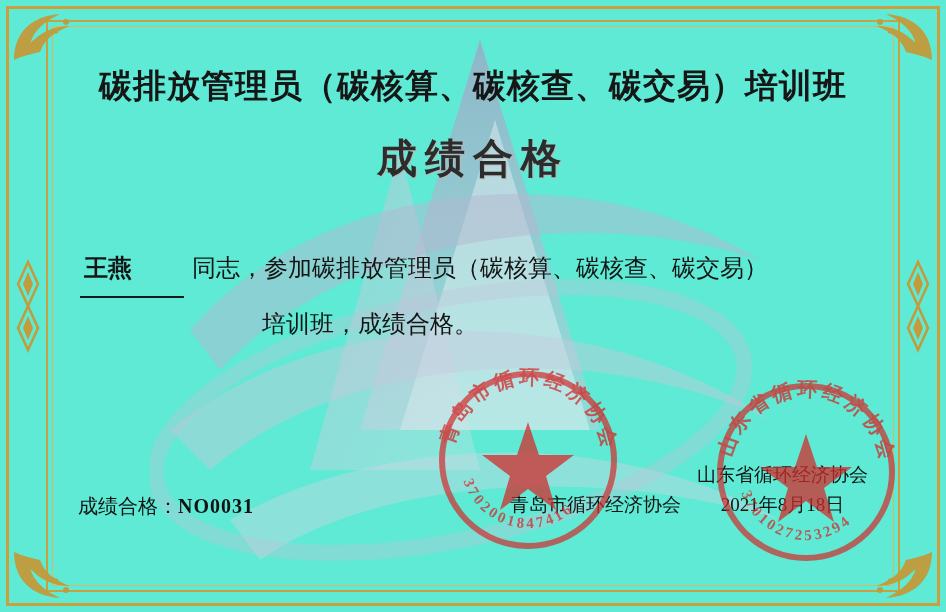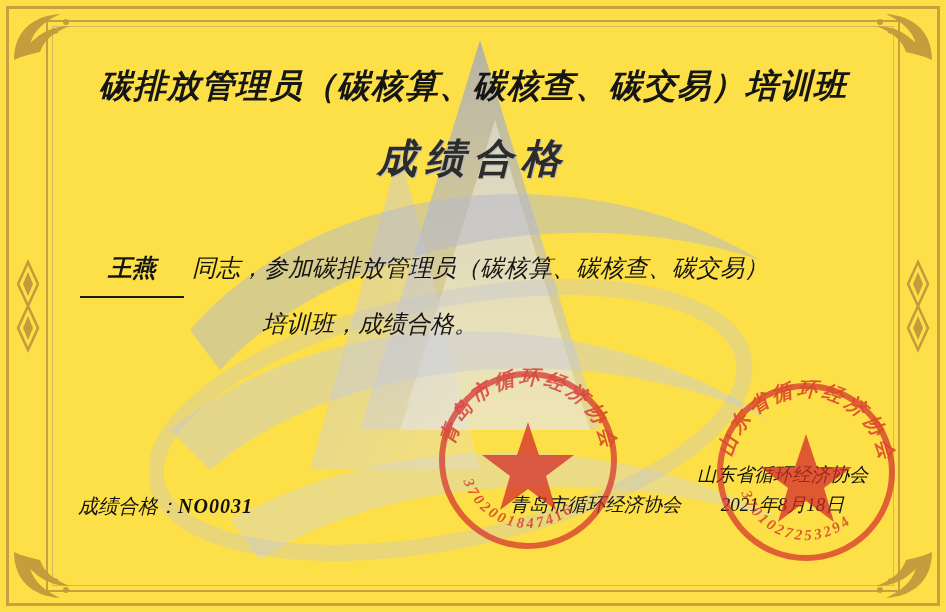--- a/index.html
+++ b/index.html
@@ -8,22 +8,21 @@
     background: #ffffff;
   }
   body {
     font-family: "Liberation Serif", "DejaVu Serif", serif;
   }
   #certificate {
     position: relative;
     width: 946px;
     height: 612px;
     overflow: hidden;
-    background: #fde047;
-    font-style: italic;
+    background: #5eead4;
   }
 
   
   .border-outer {
     position: absolute;
     left: 6px; top: 6px; right: 6px; bottom: 6px;
     border: 3px solid #c8a040;
     box-sizing: border-box;
   }
   .border-inner {
@@ -101,21 +100,20 @@
     color: #141414;
     font-size: 24px;
     line-height: 52px;
   }
   .line1 {
     white-space: nowrap;
   }
   .name-blank {
     display: inline-block;
     min-width: 96px;
-    text-align: center;
     border-bottom: 2px solid #1a1a1a;
     font-size: 24px;
     font-weight: bold;
     padding: 0 4px 2px 4px;
     margin: 0 2px;
   }
   .line2 {
     margin-left: 184px;
   }
   .line3 {

